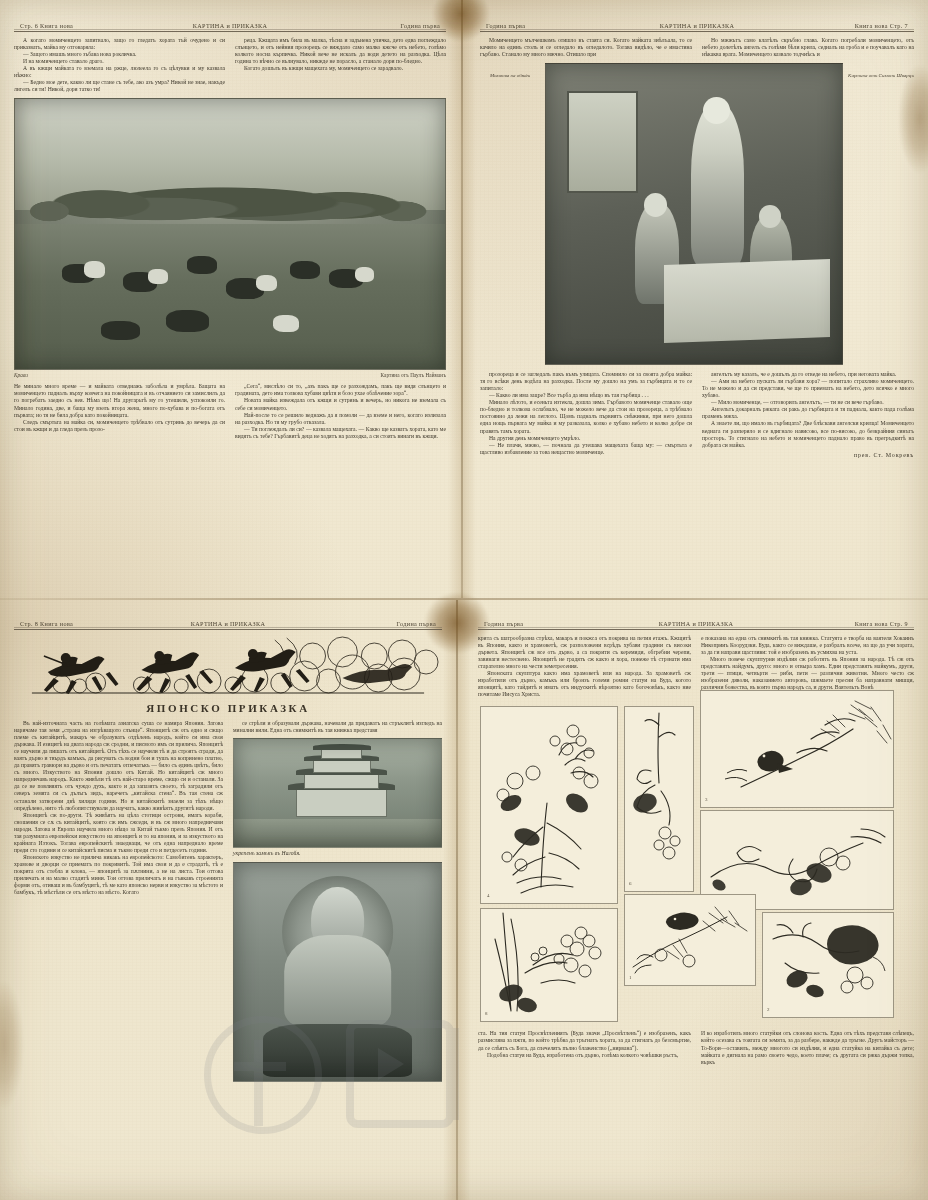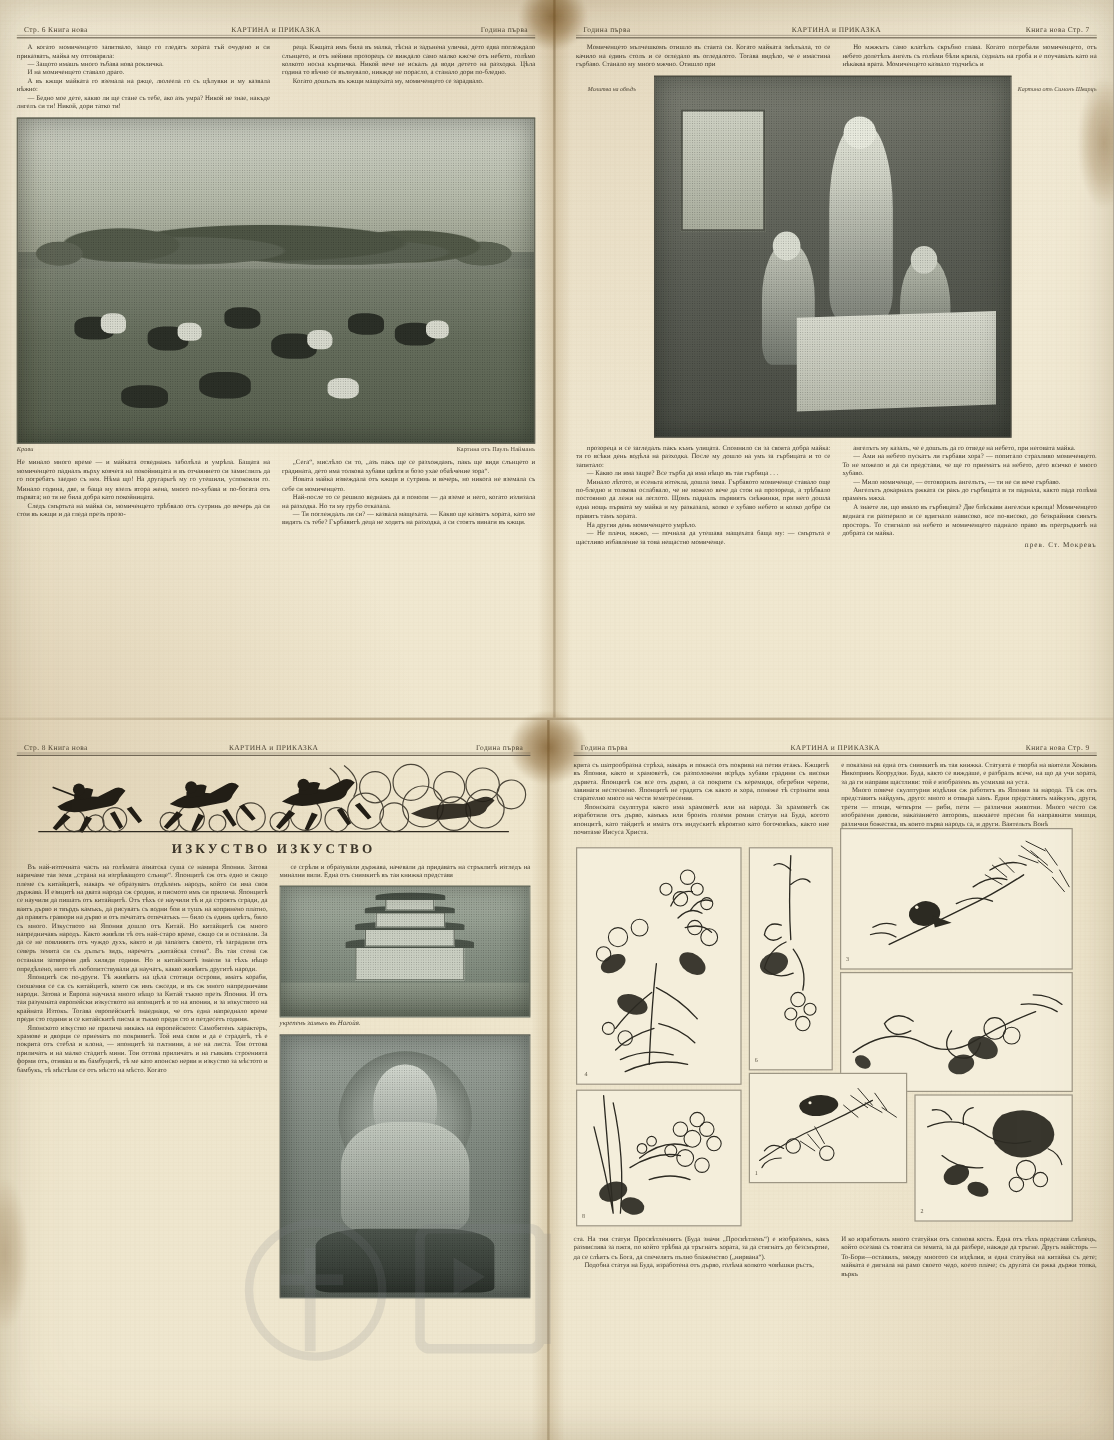--- a/index.html
+++ b/index.html
@@ -325,21 +325,21 @@
           <circle cx="240" cy="20" r="5"></circle>
         </g>
 
         <g fill="#221e16" opacity=".9">
           <path d="M330 44 q20-10 44-8 l14-5 q7-3 12 2 l-6 6 q-2 6-10 7 l-26 3 q-16 1-28-5z"></path>
         </g>
         <line x1="18" y1="59" x2="412" y2="59" stroke="#2f2a20" stroke-width="1"></line>
       </svg>
     </div>
 
-    <h2 class="arttitle">ИЗКУСТВО ИЗКУСТВО</h2>
+    <h2 class="arttitle">ЯПОНСКО ПРИКАЗКА</h2>
 
     <div class="cols" style="gap:10px;">
       <div class="col">
         <p class="tx i1">Въ най-източната часть на голѣмата азиатска суша се намира Япония. Затова наричаме тая земя „страна на изгрѣващото слънце“. Японцитѣ сж отъ едно и сжщо племе съ китайцитѣ, макаръ че образуватъ отдѣленъ народъ, който си има своя държава. И езицитѣ на двата народа сж сродни, и писмото имъ си прилича. Японцитѣ се научили да пишатъ отъ китайцитѣ. Отъ тѣхъ се научили тѣ и да строятъ сгради, да ваятъ дърво и твърдъ камъкъ, да рисуватъ съ водни бои и тушъ на копринено платно, да правятъ гравюри на дърво и отъ печататъ отпечатъкъ — било съ единъ цвѣтъ, било съ много. Изкуството на Япония дошло отъ Китай. Но китайцитѣ сж много напредничавъ народъ. Както живѣли тѣ отъ най-старо време, сжщо си и останали. За да се не повлияятъ отъ чуждо духъ, както и да запазятъ своето, тѣ заградили отъ северъ земята си съ дълъгъ зидъ, наречетъ „китайска стена“. Въ тая стена сж останали затворени двѣ хиляди години. Но и китайскитѣ знаели за тѣхъ нѣщо опредѣлено, нито тѣ любопитствували да научатъ, какво живѣятъ другитѣ народи.</p>
         <p class="tx">Японцитѣ сж по-други. Тѣ живѣятъ на цѣла стотици острови, иматъ кораби, сношения се сѫ съ китайцитѣ, които сж имъ сжседи, и въ сж много напредничави народи. Затова и Европа научила много нѣщо за Китай тъкмо презъ Япония. И отъ тая разумната европейски изкуството на японцитѣ и то на япония, и за изкуството на крайната Изтокъ. Тогава европейскитѣ знаеднаци, че отъ една напреднало време преди сто години и се китайскитѣ писма и тъкмо преди сто и петдесетъ години.</p>
         <p class="tx">Японското изкуство не прилича никакъ на европейското: Самобитенъ характеръ, храмове и дворци се приематъ по покривитѣ. Той има свои и да е страдатѣ, тѣ е покрита отъ стебла и клона, — японцитѣ за пѫтнини, а не на листа. Тои оттова приличатъ и на малко стадитѣ мини. Тои оттова приличатъ и на гъвкавъ строенията форми отъ, отиваш и въ бамбуцитѣ, тѣ ме като японско нерви и изкуство за мѣстото и бамбукъ, тѣ мѣстѣли се отъ мѣсто на мѣсто. Когато</p>
       </div>
       <div class="col">
         <p class="tx i1">се сгрѣли и образували държава, начевали да придаватъ на стръклитѣ изгледъ на минални вили. Една отъ снимкитѣ въ тая книжка представя</p>
 

